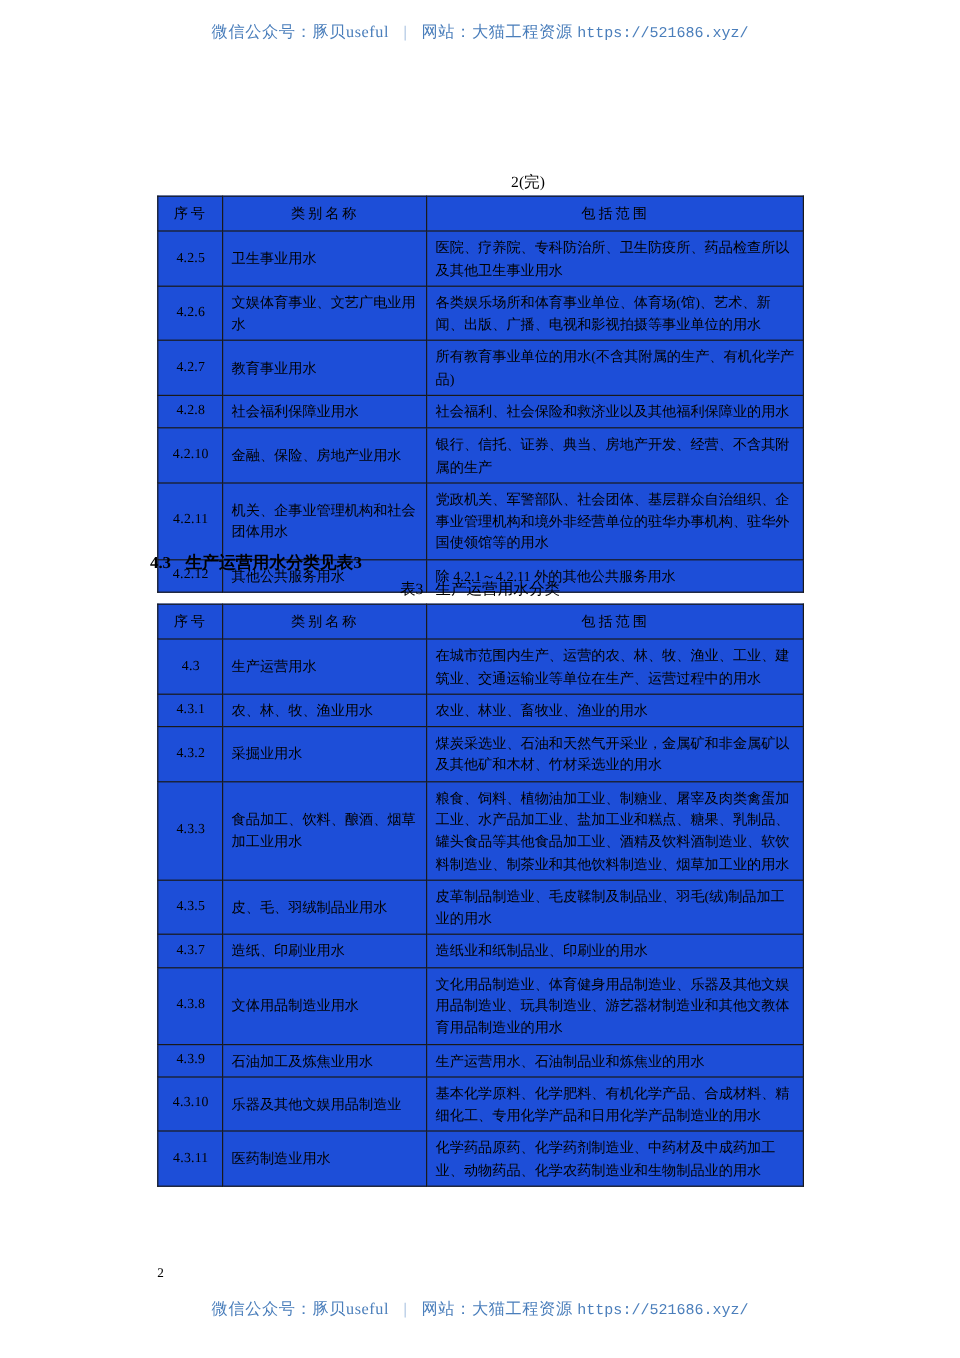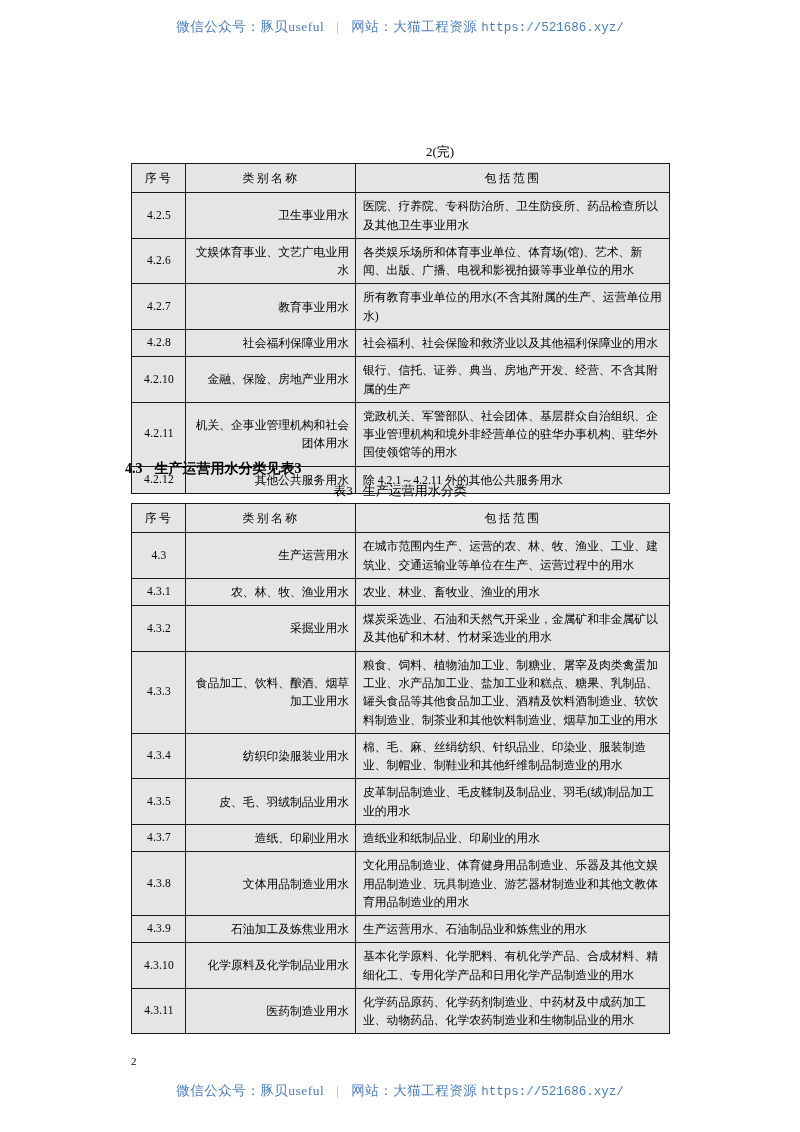--- a/index.html
+++ b/index.html
@@ -72,21 +72,21 @@
   }
   .sec-head .sec-num { padding-right: 12px; }
 
   
   table.doc-table {
     position: absolute;
     border-collapse: collapse;
     table-layout: fixed;
     font-size: 11.8px;
     line-height: 1.55;
-    background: #e5e5e5;
+    background: #1d4ed8;
   }
   table.doc-table.t2 { left: 131px; top: 163px; width: 538px; }
   table.doc-table.t3 { left: 131px; top: 503px; width: 538px; }
 
   table.doc-table td, table.doc-table th {
     border: 0.8px solid #1a1a1a;
     padding: 4px 6px 4px 7px;
     vertical-align: middle;
     word-break: break-all;
   }
@@ -99,21 +99,21 @@
   }
   
   table.doc-table {
     border: 1.3px solid #000;
   }
   .col-no    { width: 54px;  text-align: center; white-space: nowrap; }
   .col-name  { width: 170px; text-align: left; }
   .col-scope { width: 314px; text-align: left; }
 
   td.cell-no { text-align: center; font-size: 11.5px; letter-spacing: 0.2px; }
-  td.cell-name { text-align: right; margin-left: 27px; }
+  td.cell-name { text-align: left; margin-left: 27px; }
   td.cell-scope { text-align: left; }
 
   
   .page-num {
     position: absolute;
     left: 131px;
     top: 1055px;
     font-size: 11px;
   }
 </style>
@@ -153,21 +153,21 @@
         <td class="cell-scope">医院、疗养院、专科防治所、卫生防疫所、药品检查所以及其他卫生事业用水</td>
       </tr>
       <tr>
         <td class="cell-no">4.2.6</td>
         <td class="cell-name">文娱体育事业、文艺广电业用水</td>
         <td class="cell-scope">各类娱乐场所和体育事业单位、体育场(馆)、艺术、新闻、出版、广播、电视和影视拍摄等事业单位的用水</td>
       </tr>
       <tr>
         <td class="cell-no">4.2.7</td>
         <td class="cell-name">教育事业用水</td>
-        <td class="cell-scope">所有教育事业单位的用水(不含其附属的生产、运营单位用水)</td>
+        <td class="cell-scope">所有教育事业单位的用水(不含其附属的生产、有机化学产品)</td>
       </tr>
       <tr>
         <td class="cell-no">4.2.8</td>
         <td class="cell-name">社会福利保障业用水</td>
         <td class="cell-scope">社会福利、社会保险和救济业以及其他福利保障业的用水</td>
       </tr>
       <tr>
         <td class="cell-no">4.2.10</td>
         <td class="cell-name">金融、保险、房地产业用水</td>
         <td class="cell-scope">银行、信托、证券、典当、房地产开发、经营、不含其附属的生产</td>
@@ -221,25 +221,20 @@
         <td class="cell-no">4.3.2</td>
         <td class="cell-name">采掘业用水</td>
         <td class="cell-scope">煤炭采选业、石油和天然气开采业，金属矿和非金属矿以及其他矿和木材、竹材采选业的用水</td>
       </tr>
       <tr>
         <td class="cell-no">4.3.3</td>
         <td class="cell-name">食品加工、饮料、酿酒、烟草加工业用水</td>
         <td class="cell-scope">粮食、饲料、植物油加工业、制糖业、屠宰及肉类禽蛋加工业、水产品加工业、盐加工业和糕点、糖果、乳制品、罐头食品等其他食品加工业、酒精及饮料酒制造业、软饮料制造业、制茶业和其他饮料制造业、烟草加工业的用水</td>
       </tr>
       <tr>
-        <td class="cell-no">4.3.4</td>
-        <td class="cell-name">纺织印染服装业用水</td>
-        <td class="cell-scope">棉、毛、麻、丝绢纺织、针织品业、印染业、服装制造业、制帽业、制鞋业和其他纤维制品制造业的用水</td>
-      </tr>
-      <tr>
         <td class="cell-no">4.3.5</td>
         <td class="cell-name">皮、毛、羽绒制品业用水</td>
         <td class="cell-scope">皮革制品制造业、毛皮鞣制及制品业、羽毛(绒)制品加工业的用水</td>
       </tr>
       <tr>
         <td class="cell-no">4.3.7</td>
         <td class="cell-name">造纸、印刷业用水</td>
         <td class="cell-scope">造纸业和纸制品业、印刷业的用水</td>
       </tr>
       <tr>
@@ -247,21 +242,21 @@
         <td class="cell-name">文体用品制造业用水</td>
         <td class="cell-scope">文化用品制造业、体育健身用品制造业、乐器及其他文娱用品制造业、玩具制造业、游艺器材制造业和其他文教体育用品制造业的用水</td>
       </tr>
       <tr>
         <td class="cell-no">4.3.9</td>
         <td class="cell-name">石油加工及炼焦业用水</td>
         <td class="cell-scope">生产运营用水、石油制品业和炼焦业的用水</td>
       </tr>
       <tr>
         <td class="cell-no">4.3.10</td>
-        <td class="cell-name">化学原料及化学制品业用水</td>
+        <td class="cell-name">乐器及其他文娱用品制造业</td>
         <td class="cell-scope">基本化学原料、化学肥料、有机化学产品、合成材料、精细化工、专用化学产品和日用化学产品制造业的用水</td>
       </tr>
       <tr>
         <td class="cell-no">4.3.11</td>
         <td class="cell-name">医药制造业用水</td>
         <td class="cell-scope">化学药品原药、化学药剂制造业、中药材及中成药加工业、动物药品、化学农药制造业和生物制品业的用水</td>
       </tr>
     </tbody>
   </table>
 

